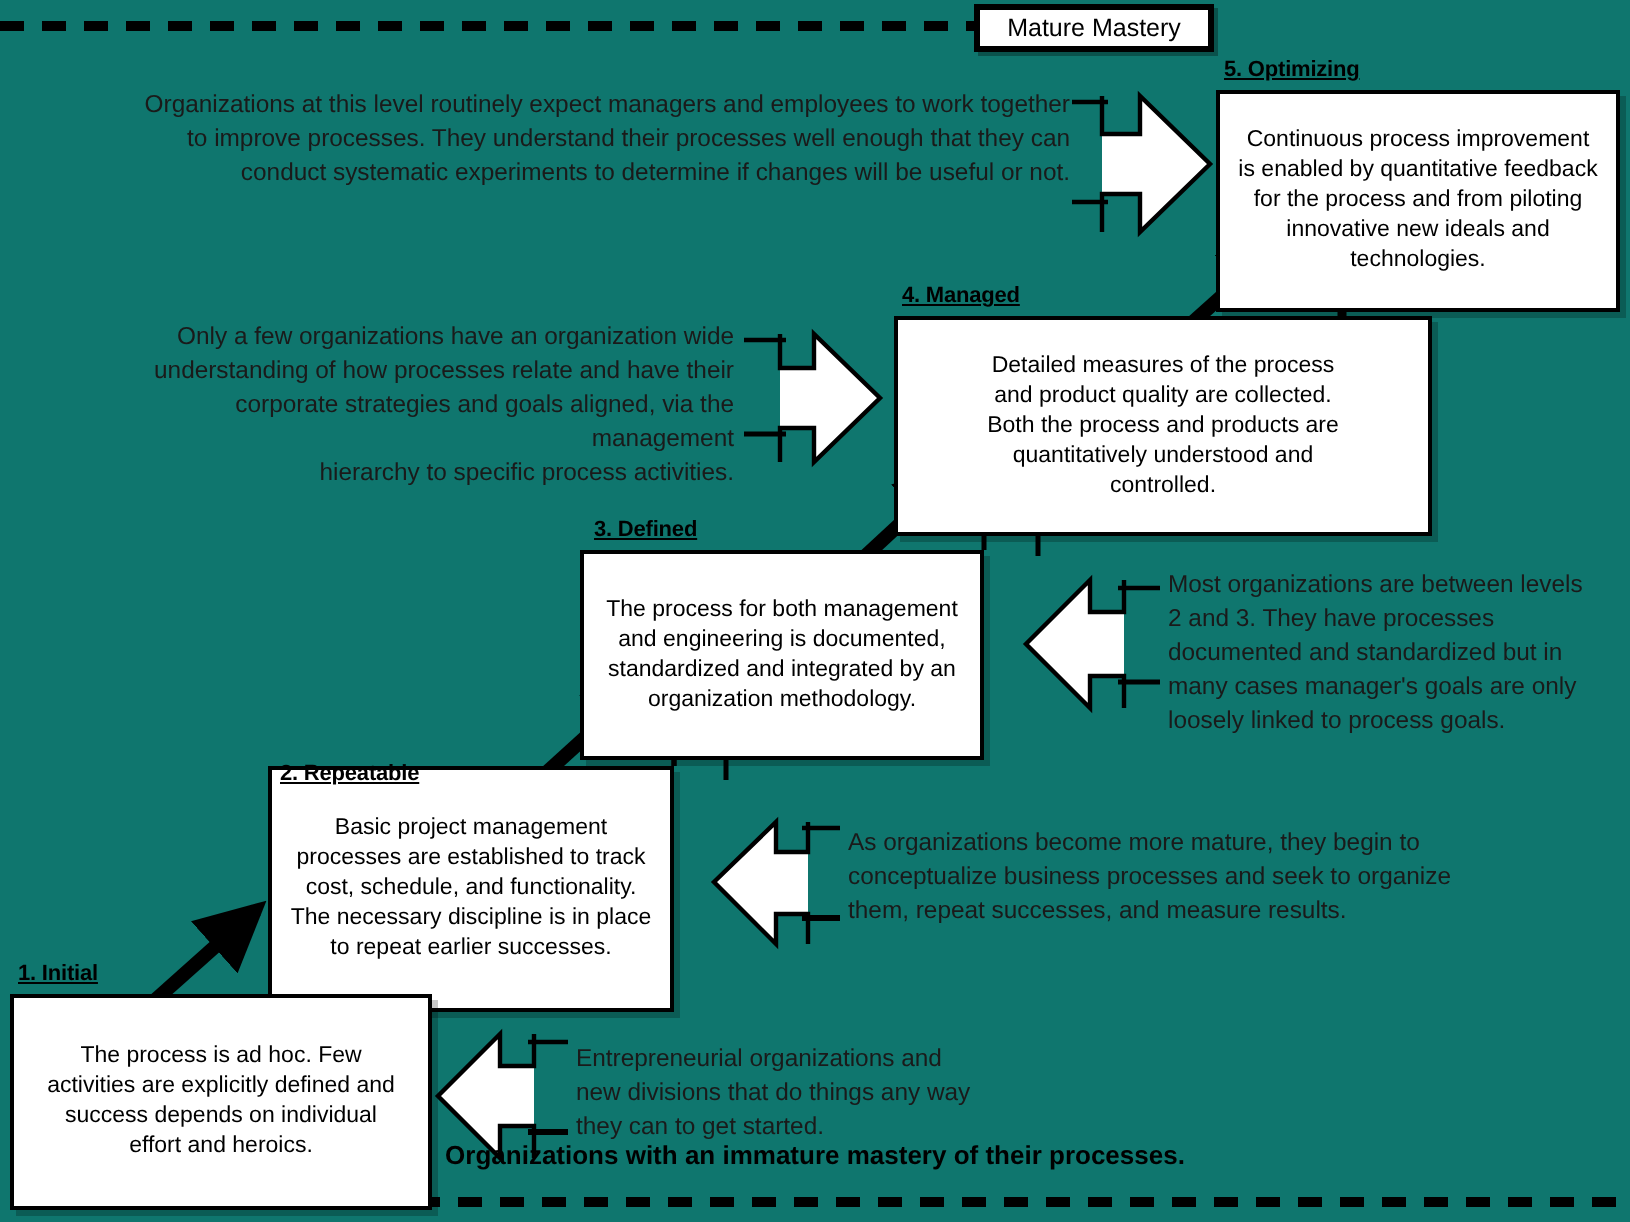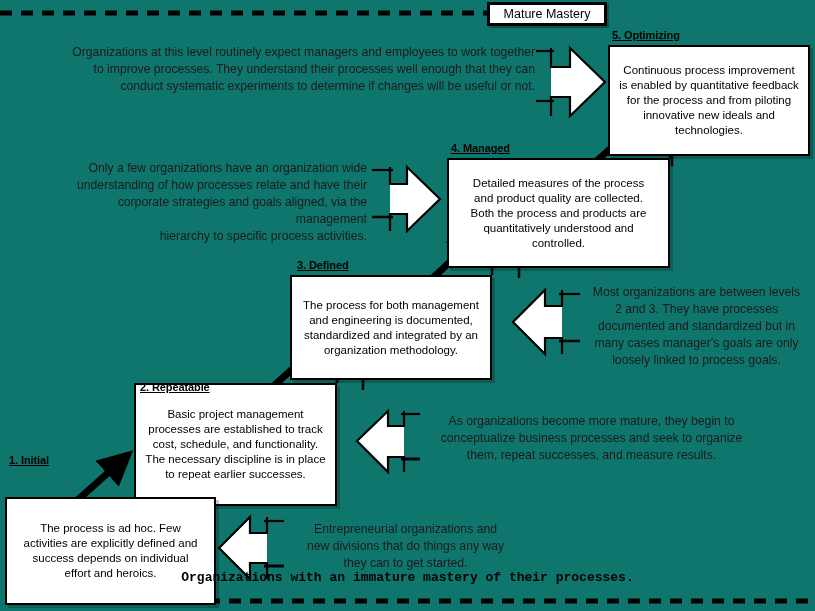--- a/index.html
+++ b/index.html
@@ -57,21 +57,21 @@
   
   .callout-text {
     position: absolute;
     font-size: 12.2px;
     line-height: 17px;
     color: #1a1a1a;
     z-index: 7;
     white-space: pre-line;
   }
   .ct-right { text-align: right; }
-  .ct-left  { text-align: center; }
+  .ct-left  { text-align: left; }
 
   
   #mature-mastery {
     position: absolute;
     left: 487px;
     top: 2px;
     width: 120px;
     height: 24px;
     box-sizing: border-box;
     border: 3px solid #000;
@@ -90,21 +90,20 @@
   #bottom-banner {
     position: absolute;
     left: 0;
     top: 570px;
     width: 815px;
     text-align: center;
     font-size: 13px;
     font-weight: bold;
     color: #000;
     z-index: 9;
-    font-family: Liberation Mono, monospace;
   }
 </style>
 </head>
 <body>
 
 <div id="stage">
 
   <svg id="svg-layer" viewBox="0 0 815 611">
 
     <g>
@@ -189,21 +188,21 @@
   <div class="level-label" style="left:612px; top:29px;">5. Optimizing</div>
   <div class="level-box" id="box-5" style="left:608px; top:45px; width:202px; height:111px;">
     <div class="box-text">Continuous process improvement
 is enabled by quantitative feedback
 for the process and from piloting
 innovative new ideals and
 technologies.</div>
   </div>
 
   <div class="level-label" style="left:451px; top:142px;">4. Managed</div>
-  <div class="level-box" id="box-4" style="left:447px; top:158px; width:223px; height:110px;">
+  <div class="level-box" id="box-4" style="left:447px; top:158px; width:269px; height:110px;">
     <div class="box-text">Detailed measures of the process
 and product quality are collected.
 Both the process and products are
 quantitatively understood and
 controlled.</div>
   </div>
 
   <div class="level-label" style="left:297px; top:259px;">3. Defined</div>
   <div class="level-box" id="box-3" style="left:290px; top:275px; width:202px; height:105px;">
     <div class="box-text">The process for both management
@@ -214,21 +213,21 @@
 
   <div class="level-label" style="left:140px; top:367px;margin-top:14px;">2. Repeatable</div>
   <div class="level-box" id="box-2" style="left:134px; top:383px; width:203px; height:123px;">
     <div class="box-text">Basic project management
 processes are established to track
 cost, schedule, and functionality.
 The necessary discipline is in place
 to repeat earlier successes.</div>
   </div>
 
-  <div class="level-label" style="left:9px; top:454px;text-align:right;">1. Initial</div>
+  <div class="level-label" style="left:9px; top:481px;text-align:right;">1. Initial</div>
   <div class="level-box" id="box-1" style="left:5px; top:497px; width:211px; height:108px;justify-content:center;">
     <div class="box-text">The process is ad hoc. Few
 activities are explicitly defined and
 success depends on individual
 effort and heroics.</div>
   </div>
 
   <div class="callout-text ct-right" style="left:52px; top:160px; width:315px;">Only a few organizations have an organization wide
 understanding of how processes relate and have their
 corporate strategies and goals aligned, via the management

